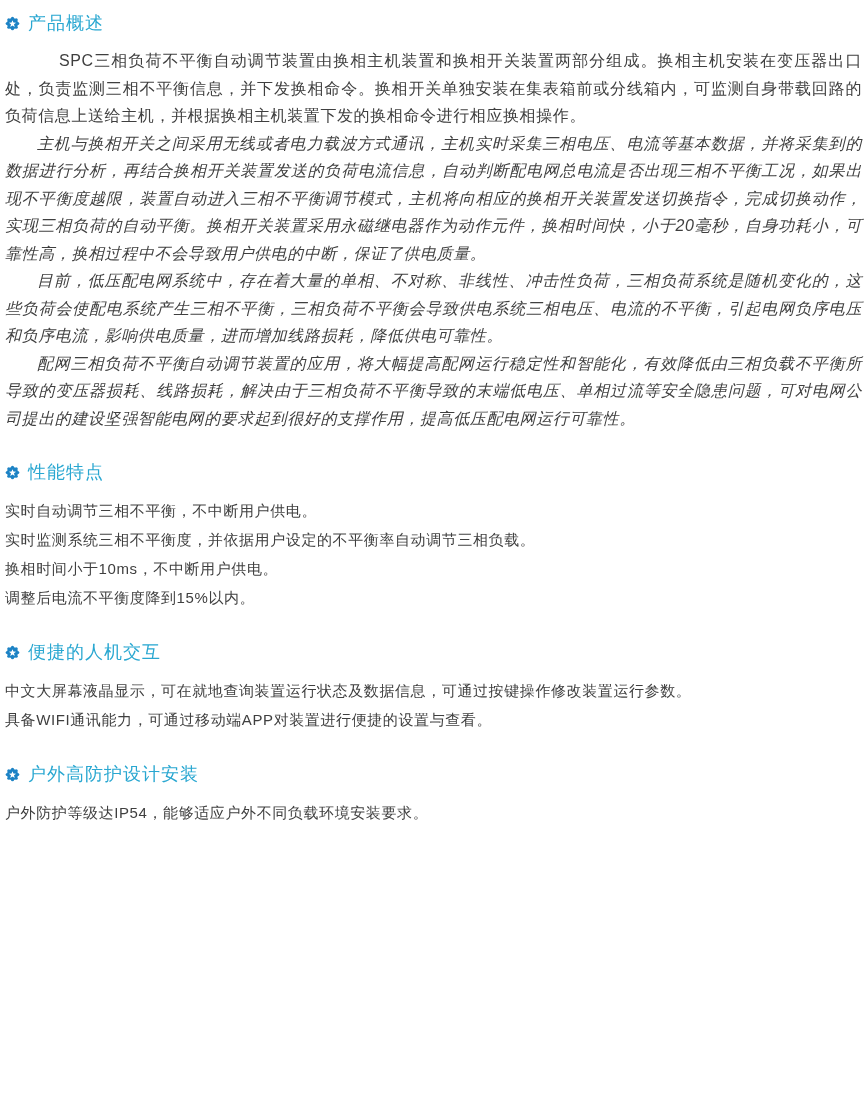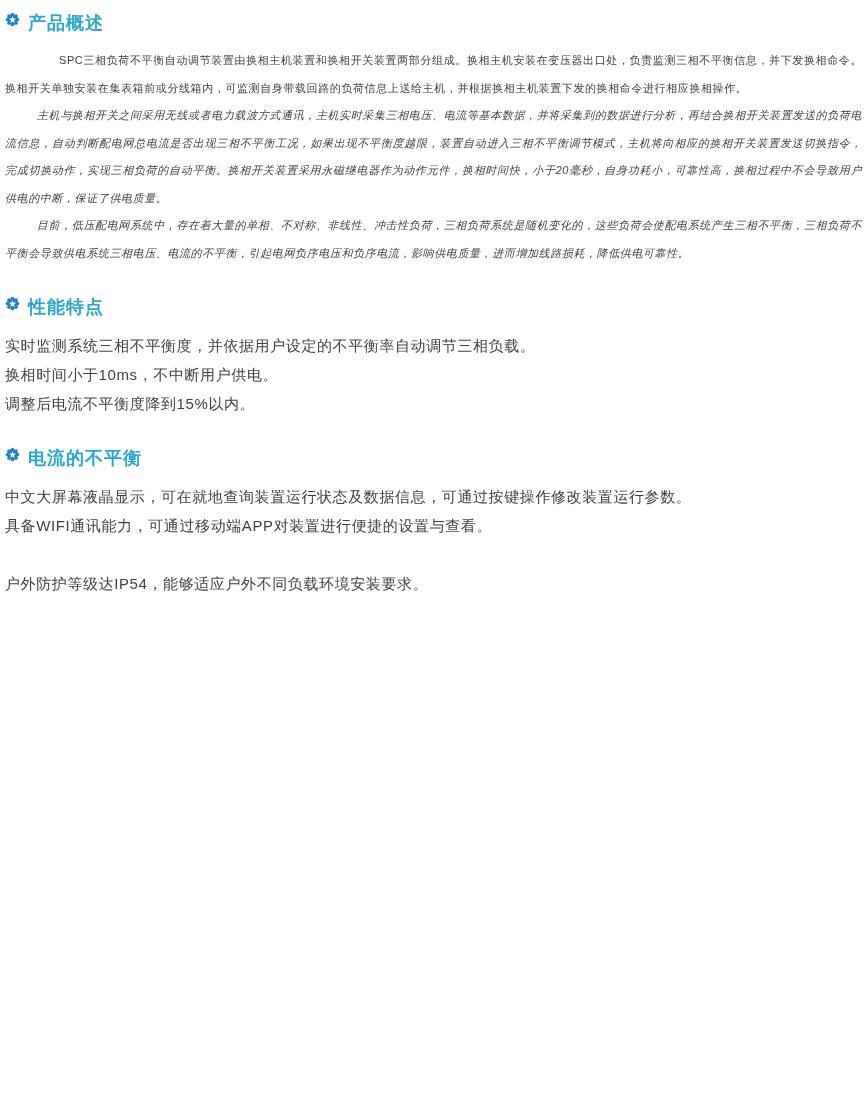--- a/index.html
+++ b/index.html
@@ -18,39 +18,39 @@
     box-sizing: border-box;
     width: 867px;
     min-height: 1116px;
     padding: 12px 5px 10px 5px;
     overflow: hidden;
   }
   section { margin: 0; }
   section + section { margin-top: 29px; }
   .sec-heading {
     display: flex;
-    align-items: flex-start;
+    align-items: center;
     gap: 8px;
     margin: 0 0 13px 0;
     font-size: 18px;
-    font-weight: bold;
+    font-weight: normal;
     color: var(--heading-color, #29a7d1);
     letter-spacing: 1px;
     line-height: 22px;
   }
   .badge-icon {
     width: 15px;
     height: 15px;
     flex: 0 0 auto;
     display: inline-block;
   }
   .badge-icon svg { display: block; width: 15px; height: 15px; }
   .para {
     margin: 0;
-    font-size: 11px;
+    font-size: 16px;
     line-height: 27.5px;
     letter-spacing: 0.6px;
     text-align: justify;
     color: var(--body-color, #3f3f3f);
   }
   .para.indent { text-indent: 32px; font-style: italic; }
   .para.indent-lg { text-indent: 54px; }
   .line {
     margin: 0;
     font-size: 15px;
@@ -80,20 +80,21 @@
               <circle cx="14.95" cy="5.05" r="2.1"></circle>
           </g>
           <path fill="#ffffff" d="M10,5.5 L11.23,8.8 L14.76,8.95 L12,11.15 L12.94,14.55 L10,12.6 L7.06,14.55 L8,11.15 L5.24,8.95 L8.77,8.8 Z"></path>
         </svg>
       </span>
       <span>产品概述</span>
     </h2>
     <p class="para indent-lg">SPC三相负荷不平衡自动调节装置由换相主机装置和换相开关装置两部分组成。换相主机安装在变压器出口处，负责监测三相不平衡信息，并下发换相命令。换相开关单独安装在集表箱前或分线箱内，可监测自身带载回路的负荷信息上送给主机，并根据换相主机装置下发的换相命令进行相应换相操作。</p>
     <p class="para indent">主机与换相开关之间采用无线或者电力载波方式通讯，主机实时采集三相电压、电流等基本数据，并将采集到的数据进行分析，再结合换相开关装置发送的负荷电流信息，自动判断配电网总电流是否出现三相不平衡工况，如果出现不平衡度越限，装置自动进入三相不平衡调节模式，主机将向相应的换相开关装置发送切换指令，完成切换动作，实现三相负荷的自动平衡。换相开关装置采用永磁继电器作为动作元件，换相时间快，小于20毫秒，自身功耗小，可靠性高，换相过程中不会导致用户供电的中断，保证了供电质量。</p>
     <p class="para indent">目前，低压配电网系统中，存在着大量的单相、不对称、非线性、冲击性负荷，三相负荷系统是随机变化的，这些负荷会使配电系统产生三相不平衡，三相负荷不平衡会导致供电系统三相电压、电流的不平衡，引起电网负序电压和负序电流，影响供电质量，进而增加线路损耗，降低供电可靠性。</p>
+    <p class="para indent">配网三相负荷不平衡自动调节装置的应用，将大幅提高配网运行稳定性和智能化，有效降低由三相负载不平衡所导致的变压器损耗、线路损耗，解决由于三相负荷不平衡导致的末端低电压、单相过流等安全隐患问题，可对电网公司提出的建设坚强智能电网的要求起到很好的支撑作用，提高低压配电网运行可靠性。</p>
   </section>
 
   <section>
     <h2 class="sec-heading">
       <span class="badge-icon">
         <svg viewBox="0 0 20 20" xmlns="http://www.w3.org/2000/svg">
           <g fill="#1d83c5">
             <circle cx="10" cy="10" r="7.4"></circle>
             <circle cx="17" cy="10" r="2.1"></circle>
               <circle cx="14.95" cy="14.95" r="2.1"></circle>
@@ -102,20 +103,21 @@
             <circle cx="3" cy="10" r="2.1"></circle>
               <circle cx="5.05" cy="5.05" r="2.1"></circle>
             <circle cx="10" cy="3" r="2.1"></circle>
               <circle cx="14.95" cy="5.05" r="2.1"></circle>
           </g>
           <path fill="#ffffff" d="M10,5.5 L11.23,8.8 L14.76,8.95 L12,11.15 L12.94,14.55 L10,12.6 L7.06,14.55 L8,11.15 L5.24,8.95 L8.77,8.8 Z"></path>
         </svg>
       </span>
       <span>性能特点</span>
     </h2>
+    <p class="line">实时自动调节三相不平衡，不中断用户供电。</p>
     <p class="line">实时监测系统三相不平衡度，并依据用户设定的不平衡率自动调节三相负载。</p>
     <p class="line">换相时间小于10ms，不中断用户供电。</p>
     <p class="line">调整后电流不平衡度降到15%以内。</p>
   </section>
 
   <section>
     <h2 class="sec-heading">
       <span class="badge-icon">
         <svg viewBox="0 0 20 20" xmlns="http://www.w3.org/2000/svg">
           <g fill="#1d83c5">
@@ -125,26 +127,45 @@
             <circle cx="10" cy="17" r="2.1"></circle>
               <circle cx="5.05" cy="14.95" r="2.1"></circle>
             <circle cx="3" cy="10" r="2.1"></circle>
               <circle cx="5.05" cy="5.05" r="2.1"></circle>
             <circle cx="10" cy="3" r="2.1"></circle>
               <circle cx="14.95" cy="5.05" r="2.1"></circle>
           </g>
           <path fill="#ffffff" d="M10,5.5 L11.23,8.8 L14.76,8.95 L12,11.15 L12.94,14.55 L10,12.6 L7.06,14.55 L8,11.15 L5.24,8.95 L8.77,8.8 Z"></path>
         </svg>
       </span>
-      <span>电流的不平衡</span>
+      <span>便捷的人机交互</span>
     </h2>
     <p class="line">中文大屏幕液晶显示，可在就地查询装置运行状态及数据信息，可通过按键操作修改装置运行参数。</p>
     <p class="line">具备WIFI通讯能力，可通过移动端APP对装置进行便捷的设置与查看。</p>
   </section>
 
   <section>
+    <h2 class="sec-heading">
+      <span class="badge-icon">
+        <svg viewBox="0 0 20 20" xmlns="http://www.w3.org/2000/svg">
+          <g fill="#1d83c5">
+            <circle cx="10" cy="10" r="7.4"></circle>
+            <circle cx="17" cy="10" r="2.1"></circle>
+              <circle cx="14.95" cy="14.95" r="2.1"></circle>
+            <circle cx="10" cy="17" r="2.1"></circle>
+              <circle cx="5.05" cy="14.95" r="2.1"></circle>
+            <circle cx="3" cy="10" r="2.1"></circle>
+              <circle cx="5.05" cy="5.05" r="2.1"></circle>
+            <circle cx="10" cy="3" r="2.1"></circle>
+              <circle cx="14.95" cy="5.05" r="2.1"></circle>
+          </g>
+          <path fill="#ffffff" d="M10,5.5 L11.23,8.8 L14.76,8.95 L12,11.15 L12.94,14.55 L10,12.6 L7.06,14.55 L8,11.15 L5.24,8.95 L8.77,8.8 Z"></path>
+        </svg>
+      </span>
+      <span>户外高防护设计安装</span>
+    </h2>
     <p class="line">户外防护等级达IP54，能够适应户外不同负载环境安装要求。</p>
   </section>
 
   <section>
   </section>
 
 </div>
 
 </body></html>

